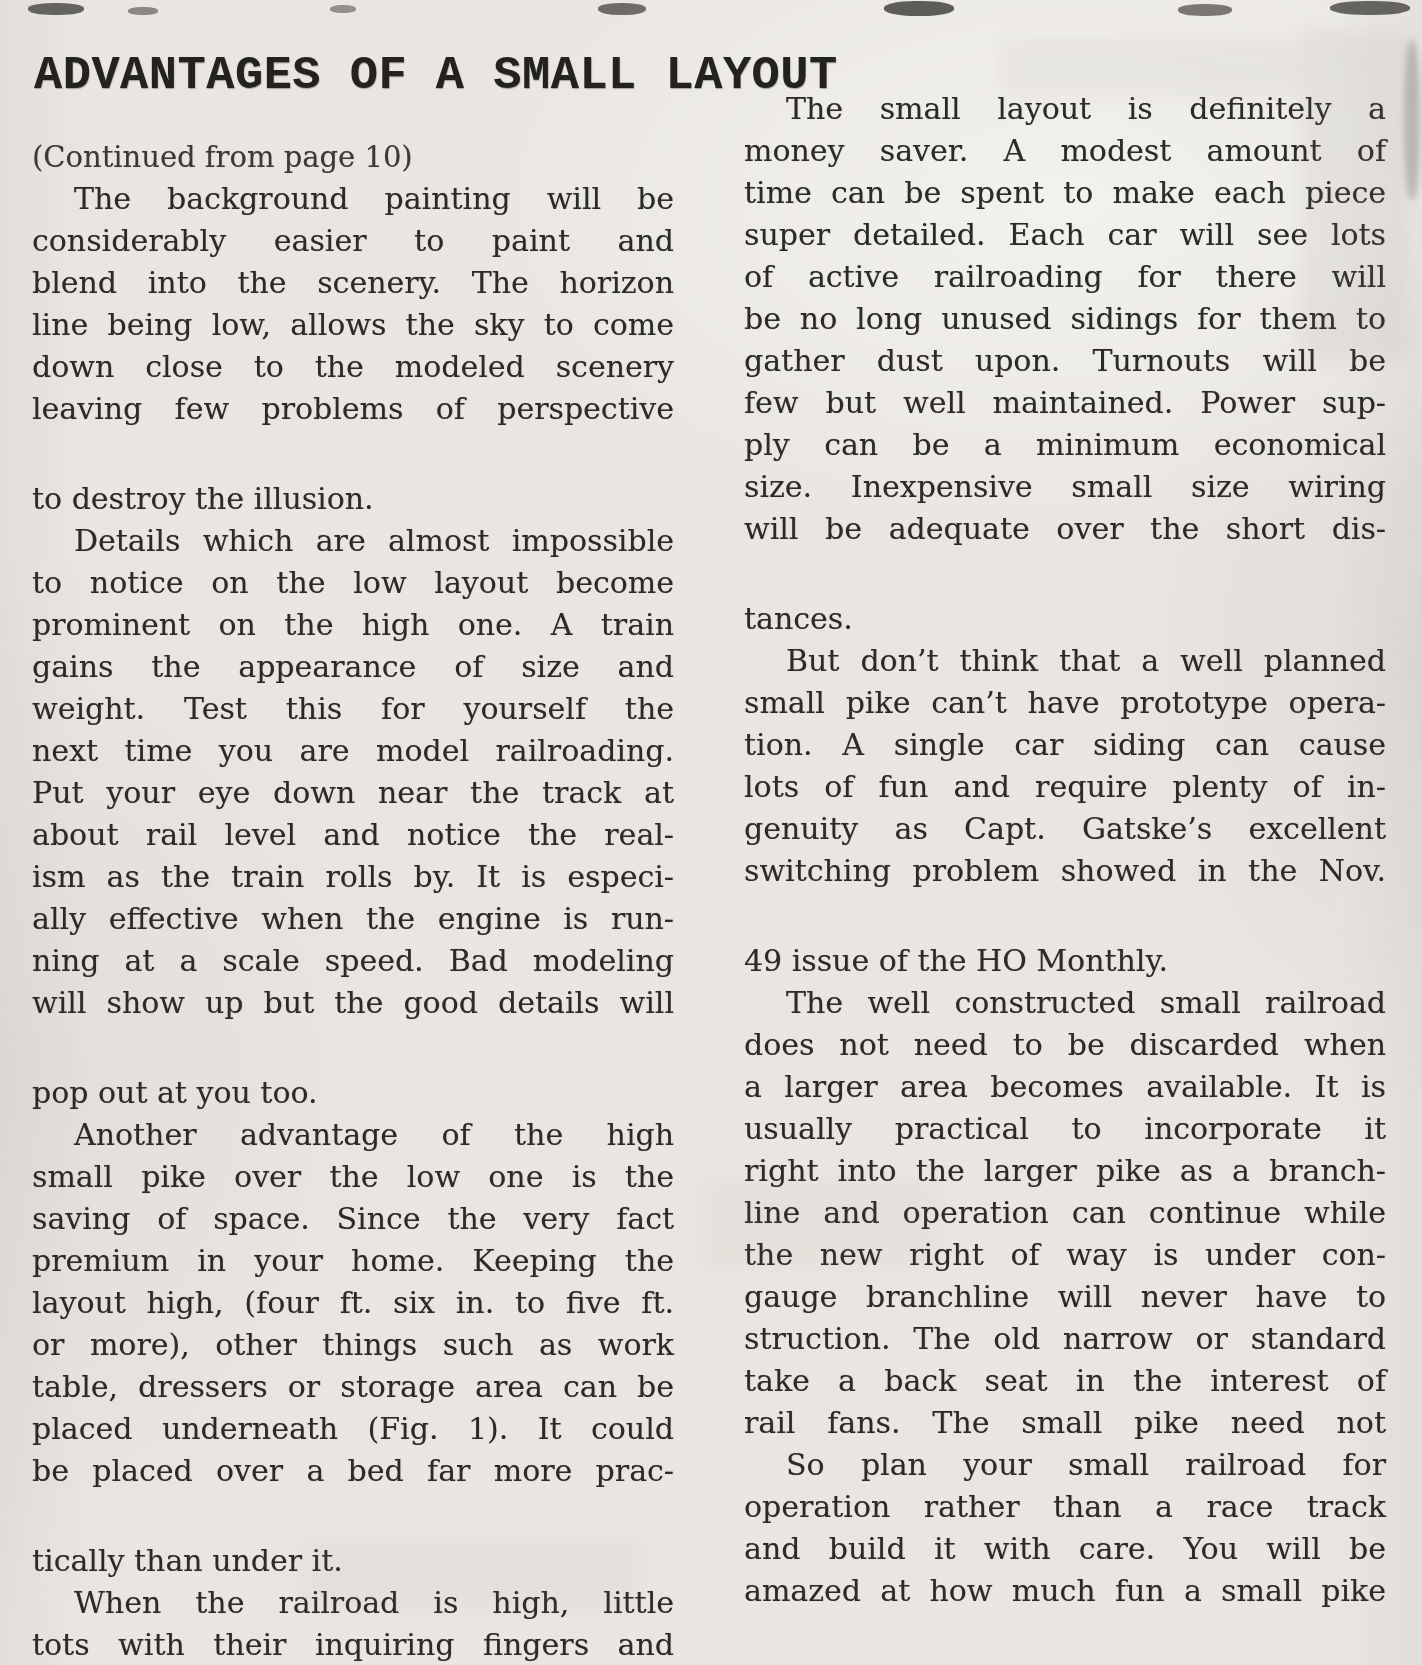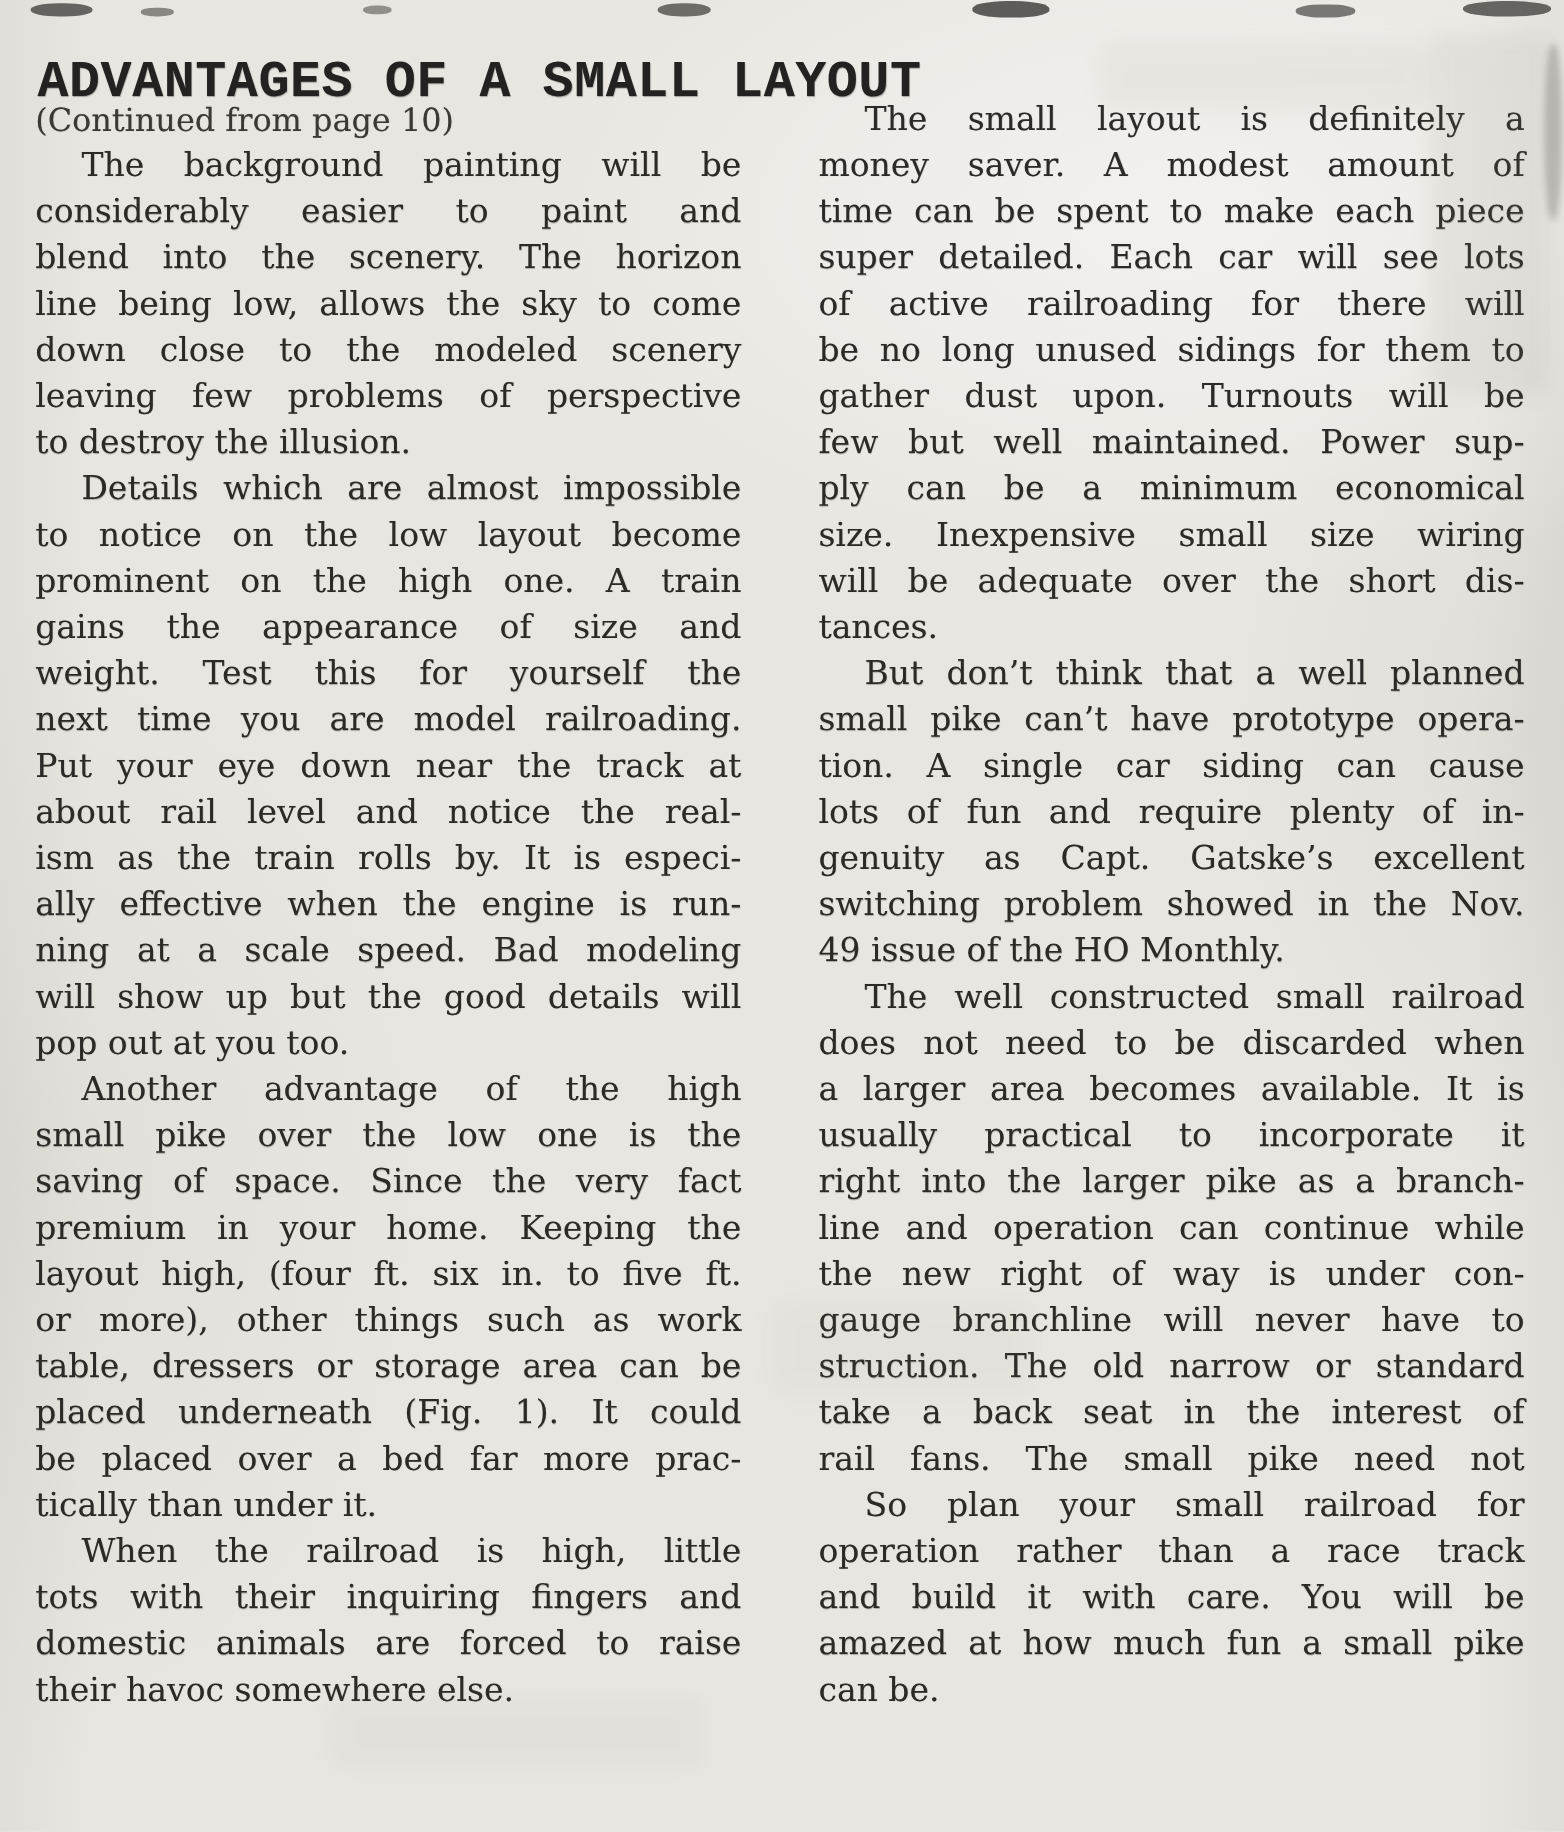--- a/index.html
+++ b/index.html
@@ -40,21 +40,21 @@
   }
   .column.left  { left:32px; }
   .column.right { left:744px; }
 
   .line {
     text-align:justify;
     text-align-last:justify;
     height:42px;
     white-space:nowrap;
   }
-  .line.endline { text-align-last:left; white-space:normal; }
+  .line.endline { text-align-last:left; white-space:normal;margin-top:48px; }
   .line.indent  { text-indent:42px; }
   .line.note    { font-size:29px; color:#3b3935; }
 
   
   .smudge {
     position:absolute;
     background:#3a3835;
     border-radius:45%;
     pointer-events:none;
   }

